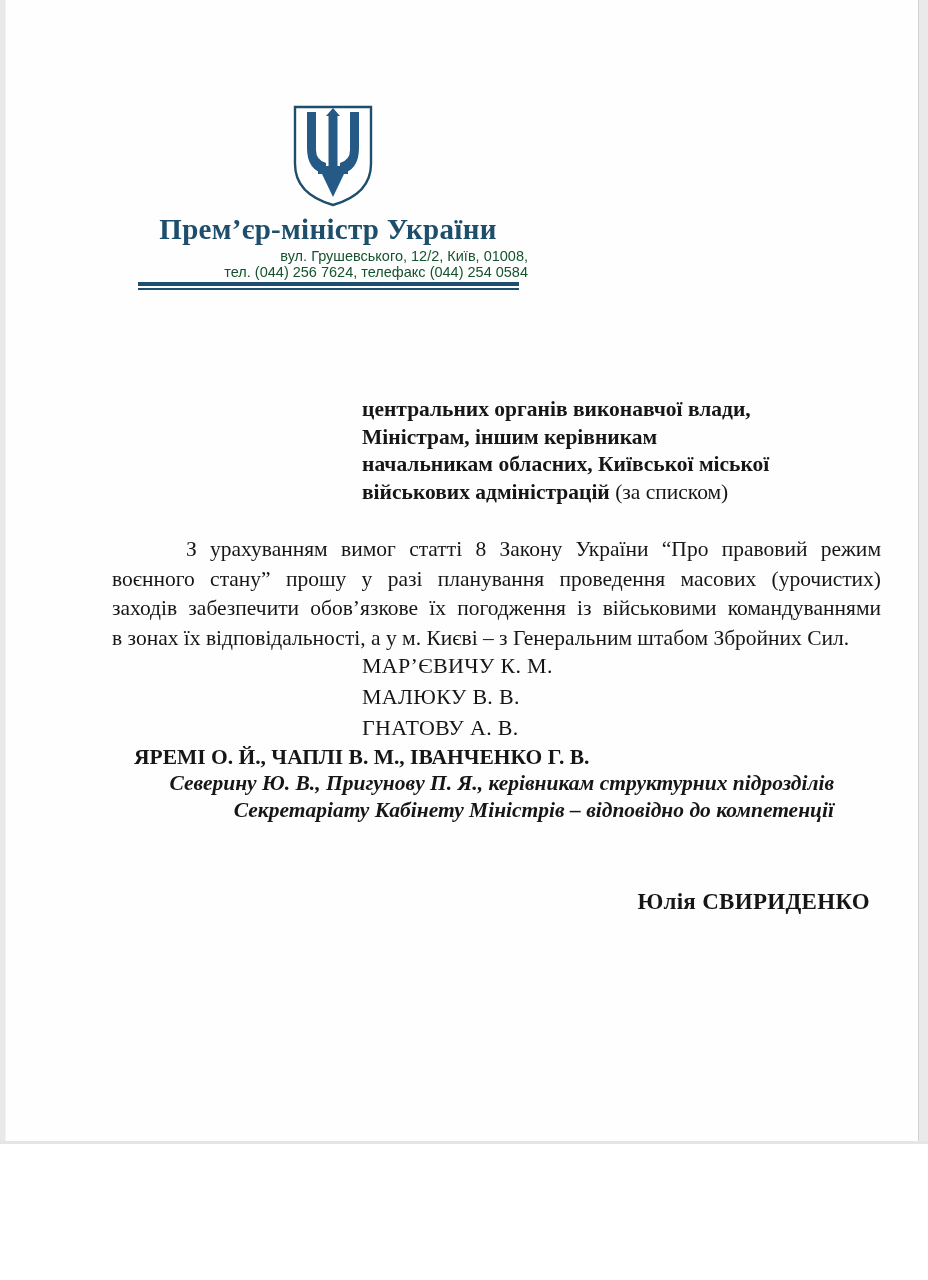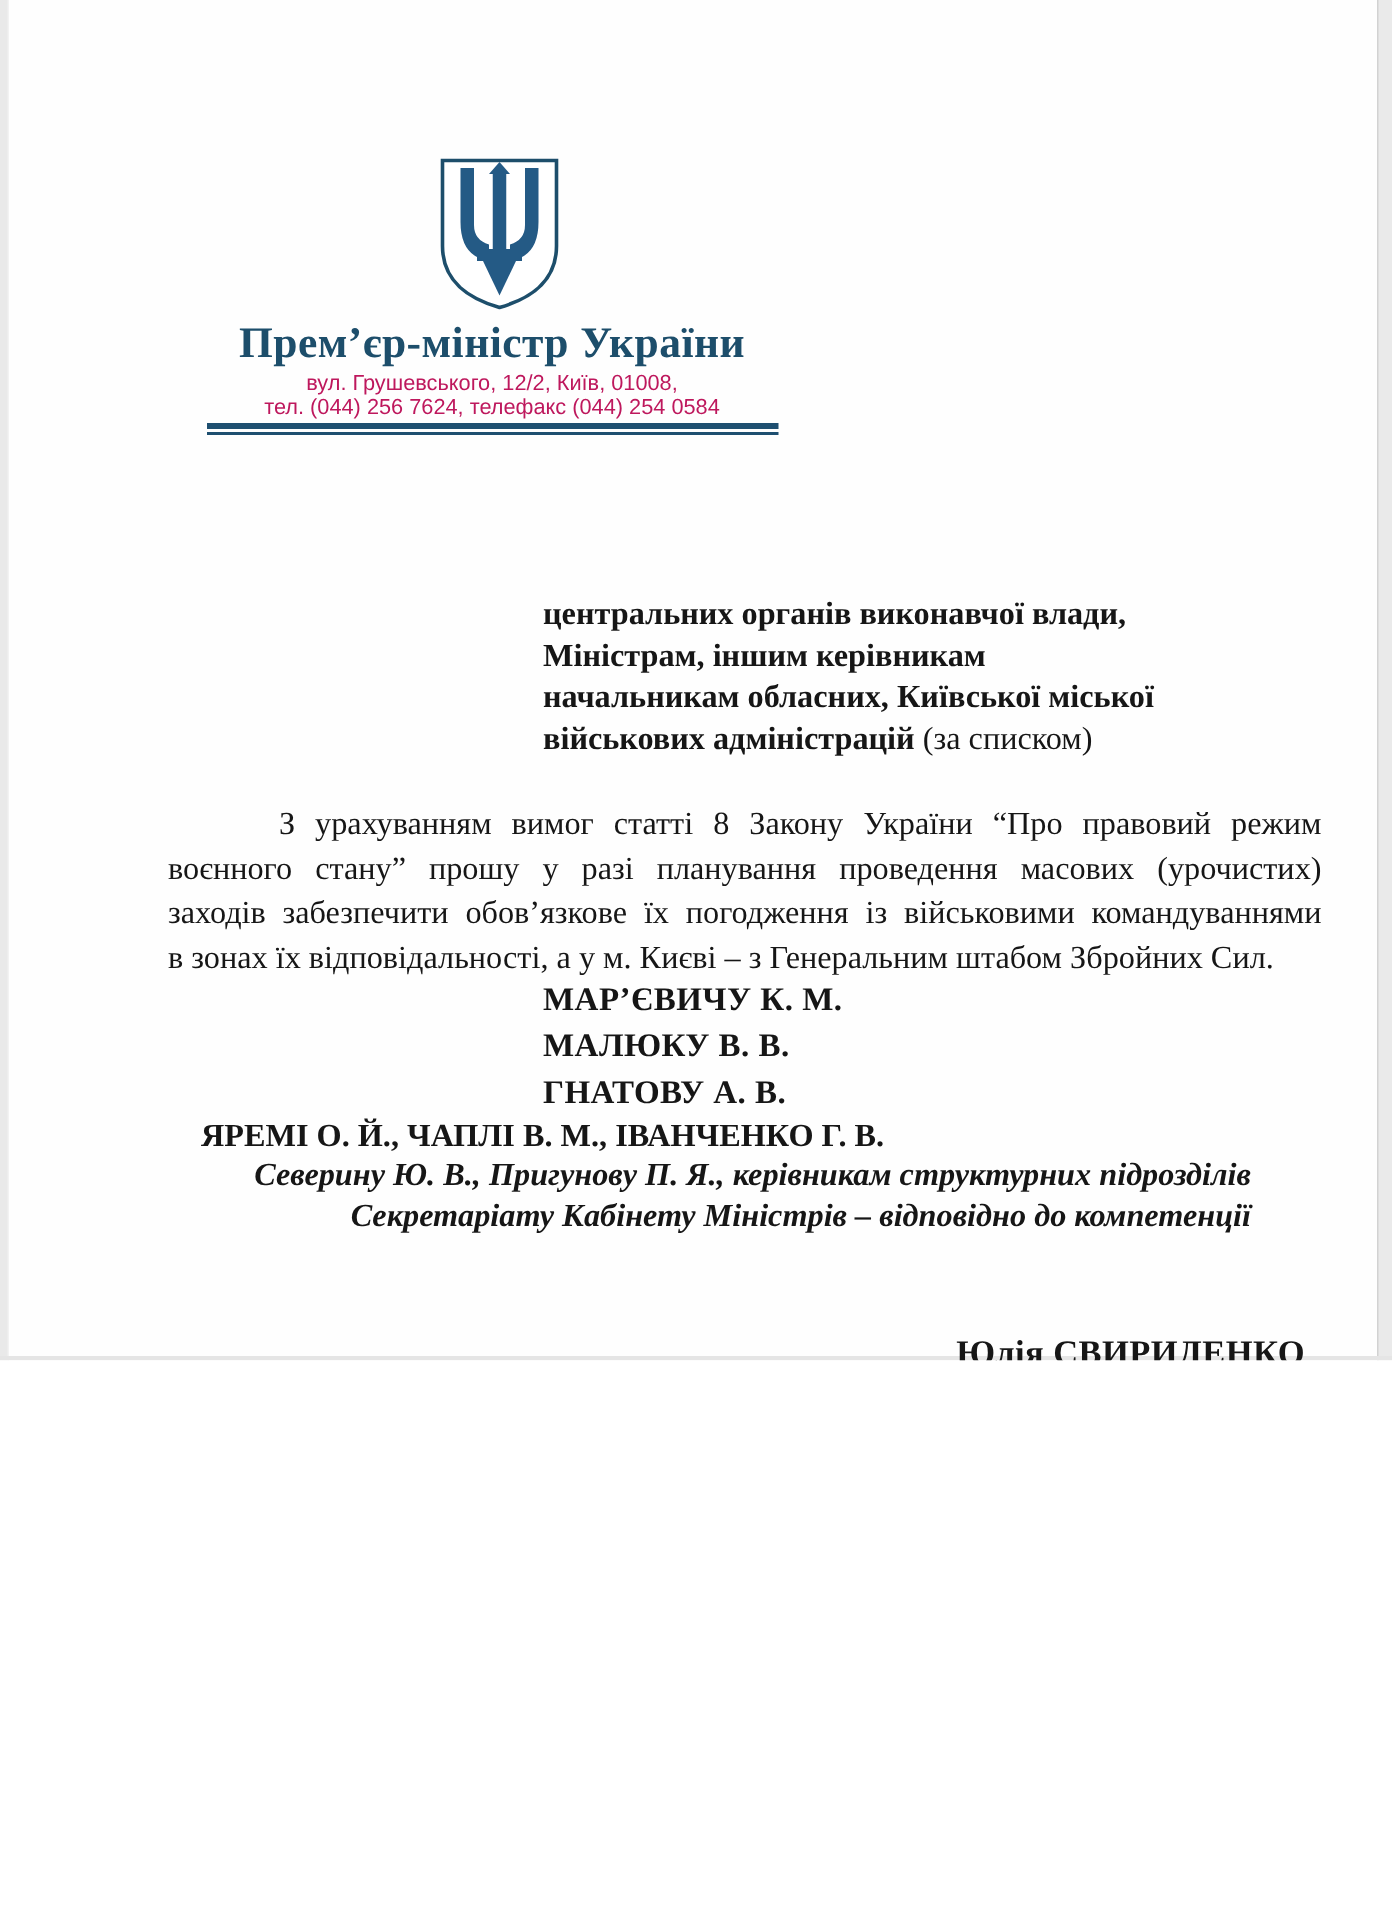--- a/index.html
+++ b/index.html
@@ -1,40 +1,40 @@
 <!DOCTYPE html>
 <html><head>
 <meta charset="utf-8">
 <style>
   html,body{margin:0;padding:0;background:#ffffff;}
   .page{
     position:relative;
-    width:928px;height:907px;
+    width:928px;height:1144px;
     background:#fefefe;
     overflow:hidden;
     font-family:"Liberation Serif", serif;
     color:#161616;
   }
   
   .edge-left{position:absolute;left:0;top:0;width:5px;height:100%;background:#e9e9e9;border-right:1px solid #f2f2f2;}
   .edge-right{position:absolute;right:0;top:0;width:9px;height:100%;background:#eaeaea;border-left:1px solid #d2d2d2;}
   .edge-bottom{position:absolute;left:0;bottom:0;width:100%;height:3px;background:#e5e5e5;}
 
   
   .emblem{position:absolute;left:290px;top:104px;width:86px;height:104px;}
   .header-title{
     position:absolute;left:128px;top:213px;width:400px;
     text-align:center;font-weight:bold;font-size:29px;letter-spacing:.3px;
     color:#1d4e6b;
   }
   .header-address{
     position:absolute;left:128px;top:248px;width:400px;
-    text-align:center;
+    text-align:right;
     font-family:"Liberation Sans", sans-serif;
-    font-size:14.5px;line-height:16px;color:#be185d;
+    font-size:14.5px;line-height:16px;color:#14532d;
   }
   .rule{position:absolute;left:138px;top:282px;width:381px;}
   .rule .thick{height:4px;background:#1e4f70;}
   .rule .thin{height:2px;background:#1e4f70;margin-top:2px;}
 
   
   .addressee{
     position:absolute;left:362px;top:396px;width:470px;
     font-size:21.5px;line-height:27.6px;font-weight:bold;
   }
@@ -45,21 +45,21 @@
     position:absolute;left:112px;top:523px;width:769px;
     font-size:21.5px;line-height:29.5px;margin-top:12px;
   }
   .body-par .jline{text-align:justify;text-align-last:justify;}
   .body-par .jline.first{text-indent:74px;}
   .body-par .jline.last{text-align:left;text-align-last:left;}
 
   
   .recipients-bold{
     position:absolute;left:362px;top:650px;
-    font-size:22px;line-height:31px;font-weight:bold;letter-spacing:.3px;
+    font-size:22px;line-height:31px;font-weight:normal;letter-spacing:.3px;
   }
 
   
   .recipients-misc{
     position:absolute;left:134px;top:744px;width:700px;
     font-size:21.5px;line-height:26.4px;font-weight:bold;
   }
   .recipients-misc .italic{font-style:italic;text-align:right;}
 
   

